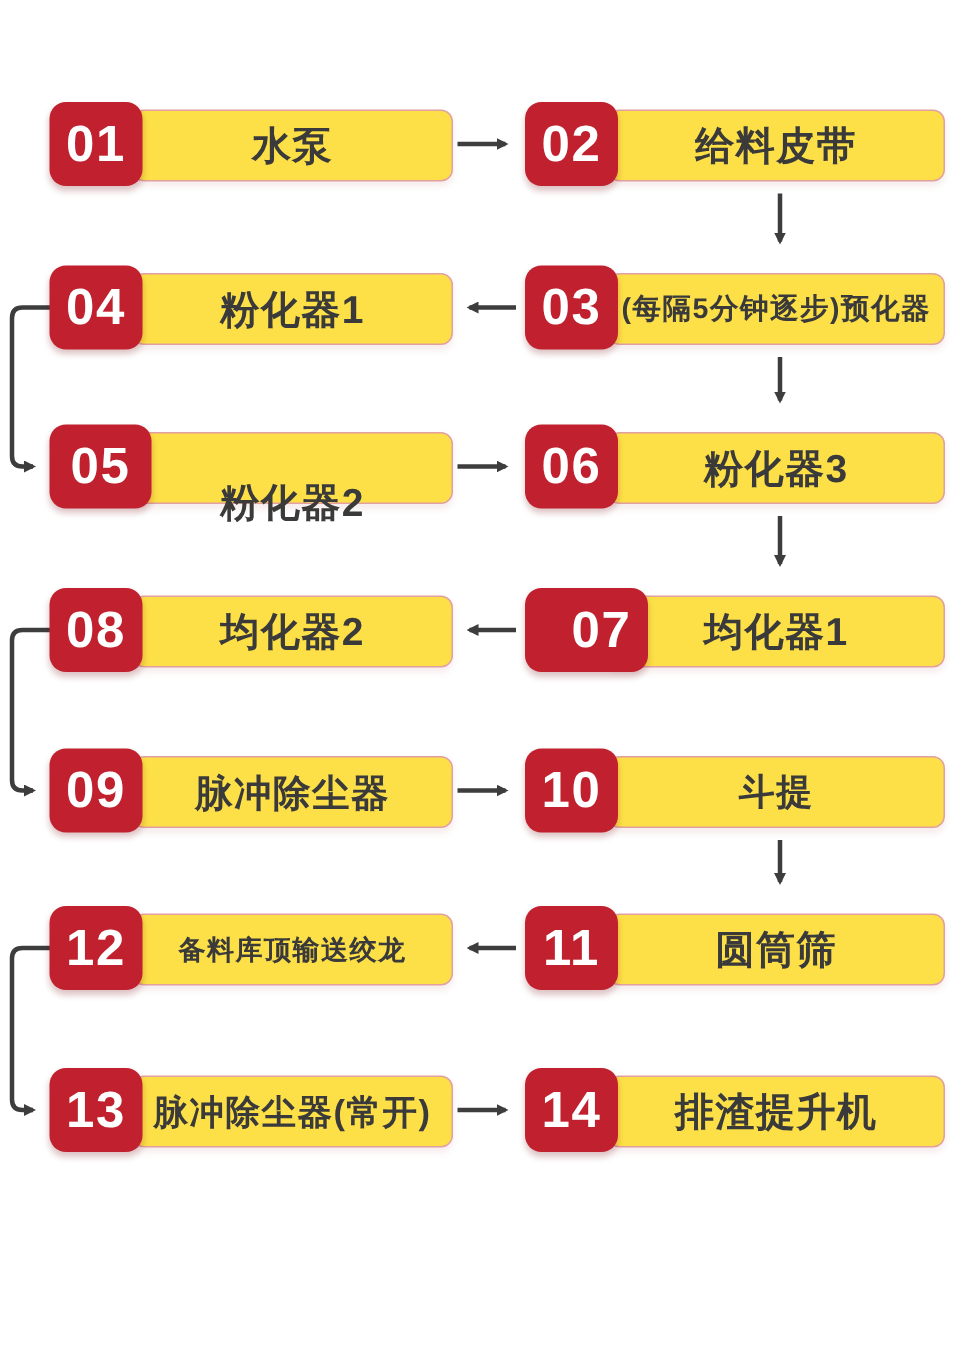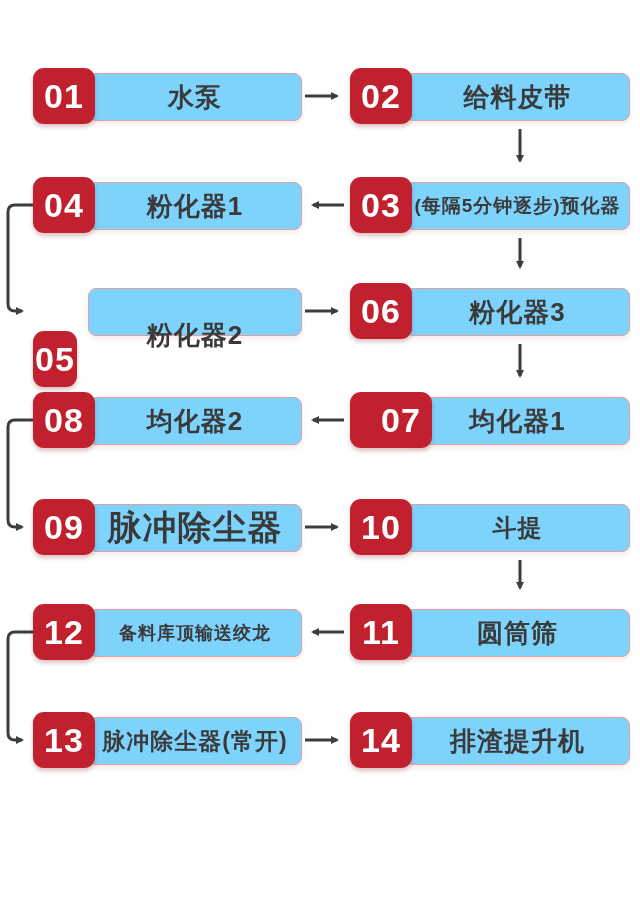--- a/index.html
+++ b/index.html
@@ -10,21 +10,21 @@
     font-family:"Liberation Sans","DejaVu Sans",sans-serif;
     overflow:hidden;
   }
   .arrow-layer{
     position:absolute;left:0;top:0;width:640px;height:912px;
     pointer-events:none;
   }
   .node{position:absolute;}
   .label-box{
     position:absolute;
-    background:#7dd3fc;
+    background:#fde047;
     border:1px solid #e2a0a0;
     border-radius:8px;
     box-shadow:0 3px 5px rgba(170,60,60,0.10);
     display:flex;align-items:center;justify-content:center;
     white-space:nowrap;
   }
   .label-text{
     color:#3a3a3a;
     font-weight:700;
     letter-spacing:1px;
@@ -90,21 +90,21 @@
       <div class="node">
     <div class="label-box" style="left: 88px; top: 182px; width: 212px; height: 46px;">
       <span class="label-text" style="font-size: 26px;">粉化器1</span>
     </div>
     <div class="badge" style="left: 33px; top: 177px; width: 62px; height: 56px;">04</div>
   </div>
       <div class="node">
     <div class="label-box" style="left: 88px; top: 288px; width: 212px; height: 46px;">
       <span class="label-text" style="font-size: 26px; margin-top: 47px;">粉化器2</span>
     </div>
-    <div class="badge" style="left: 33px; top: 283px; width: 44px; height: 56px; margin-top: 48px;">05</div>
+    <div class="badge" style="left: 33px; top: 283px; width: 68px; height: 56px;">05</div>
   </div>
       <div class="node">
     <div class="label-box" style="left: 405px; top: 288px; width: 223px; height: 46px;">
       <span class="label-text" style="font-size: 26px;">粉化器3</span>
     </div>
     <div class="badge" style="left: 350px; top: 283px; width: 62px; height: 56px;">06</div>
   </div>
       <div class="node">
     <div class="label-box" style="left: 405px; top: 397px; width: 223px; height: 46px;">
       <span class="label-text" style="font-size: 26px;">均化器1</span>
@@ -112,21 +112,21 @@
     <div class="badge" style="left: 350px; top: 392px; width: 62px; height: 56px; padding-left: 20px;">07</div>
   </div>
       <div class="node">
     <div class="label-box" style="left: 88px; top: 397px; width: 212px; height: 46px;">
       <span class="label-text" style="font-size: 26px;">均化器2</span>
     </div>
     <div class="badge" style="left: 33px; top: 392px; width: 62px; height: 56px; text-align: center;">08</div>
   </div>
       <div class="node">
     <div class="label-box" style="left: 88px; top: 504px; width: 212px; height: 46px;">
-      <span class="label-text" style="font-size: 34px;">脉冲除尘器</span>
+      <span class="label-text" style="font-size: 25px;">脉冲除尘器</span>
     </div>
     <div class="badge" style="left: 33px; top: 499px; width: 62px; height: 56px;">09</div>
   </div>
       <div class="node">
     <div class="label-box" style="left: 405px; top: 504px; width: 223px; height: 46px;">
       <span class="label-text" style="font-size: 24px; text-align: center;">斗提</span>
     </div>
     <div class="badge" style="left: 350px; top: 499px; width: 62px; height: 56px;">10</div>
   </div>
       <div class="node">

